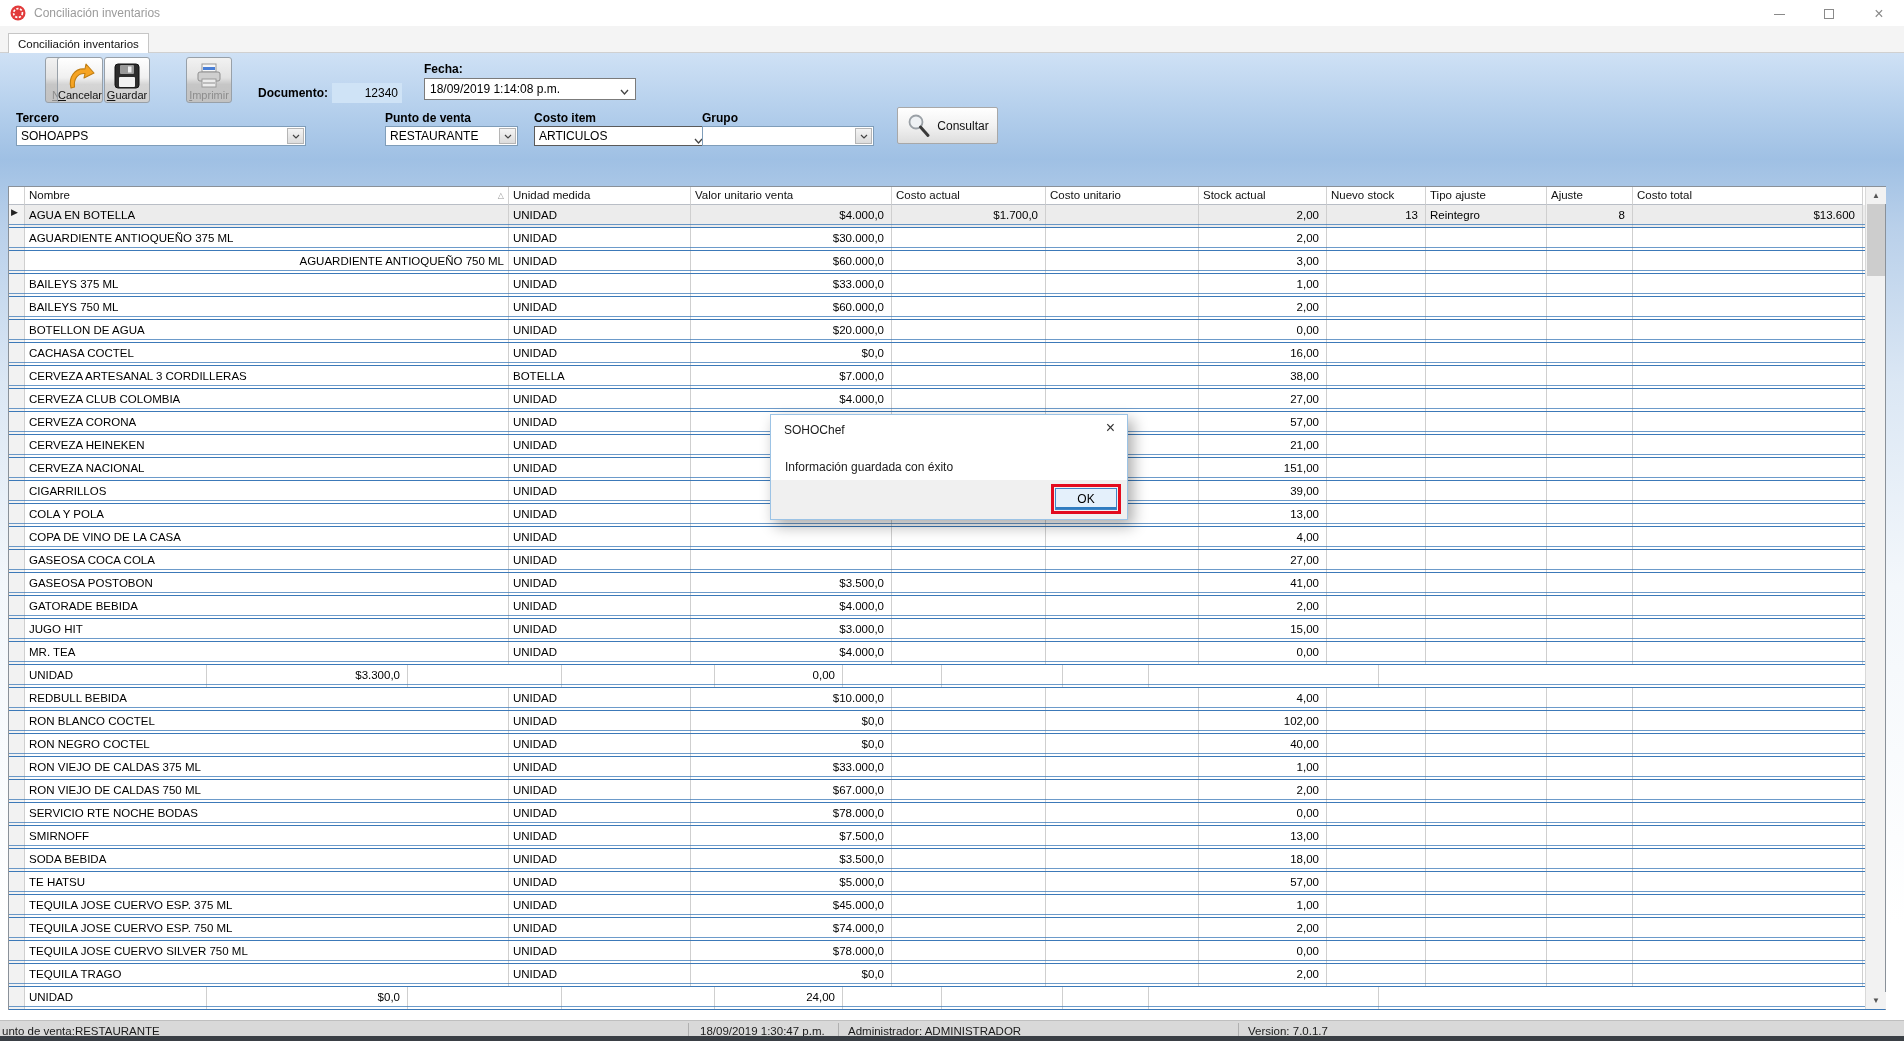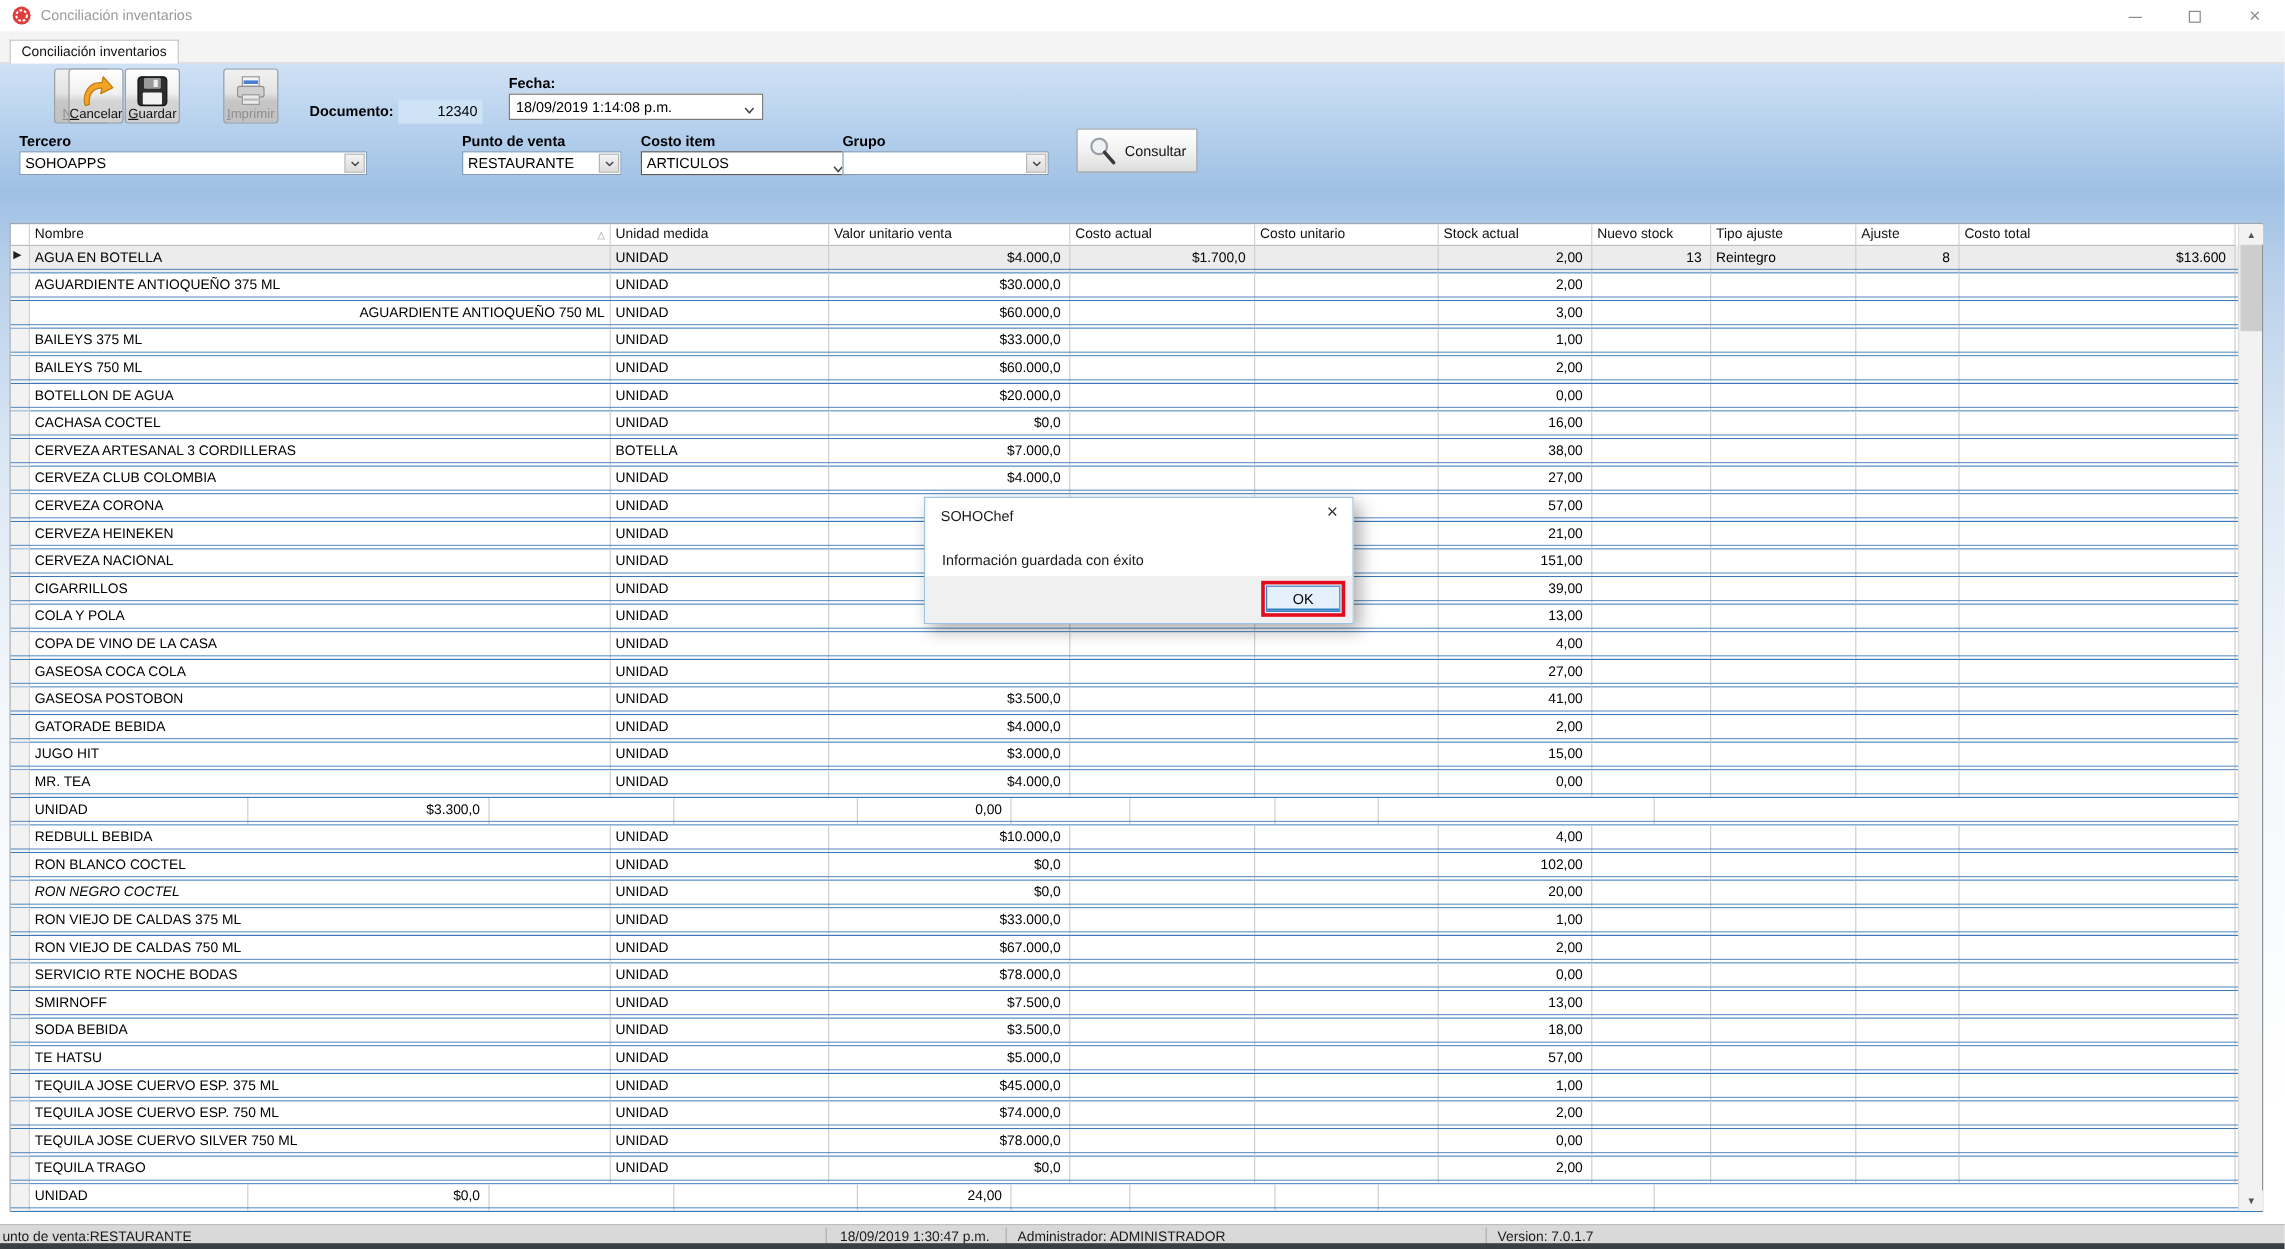--- a/index.html
+++ b/index.html
@@ -516,26 +516,26 @@
             <div class="td num" style="width: 154px;"></div>
             <div class="td num" style="width: 153px;"></div>
             <div class="td num" style="width: 128px;">102,00</div>
             <div class="td num" style="width: 99px;"></div>
             <div class="td" style="width: 121px;"></div>
             <div class="td num" style="width: 86px;"></div>
             <div class="td num" style="width: 230px;"></div>
           </div>
           <div class="tr">
             <div class="td sel" style="width: 16px;"></div>
-            <div class="td" style="width: 484px; font-style: italic;">RON NEGRO COCTEL</div>
+            <div class="td" style="width: 484px;">RON NEGRO COCTEL</div>
             <div class="td" style="width: 182px;">UNIDAD</div>
             <div class="td num" style="width: 201px;">$0,0</div>
             <div class="td num" style="width: 154px;"></div>
             <div class="td num" style="width: 153px;"></div>
-            <div class="td num" style="width: 128px;">20,00</div>
+            <div class="td num" style="width: 128px;">40,00</div>
             <div class="td num" style="width: 99px;"></div>
             <div class="td" style="width: 121px;"></div>
             <div class="td num" style="width: 86px;"></div>
             <div class="td num" style="width: 230px;"></div>
           </div>
           <div class="tr">
             <div class="td sel" style="width: 16px;"></div>
             <div class="td" style="width: 484px;">RON VIEJO DE CALDAS 375 ML</div>
             <div class="td" style="width: 182px;">UNIDAD</div>
             <div class="td num" style="width: 201px;">$33.000,0</div>

